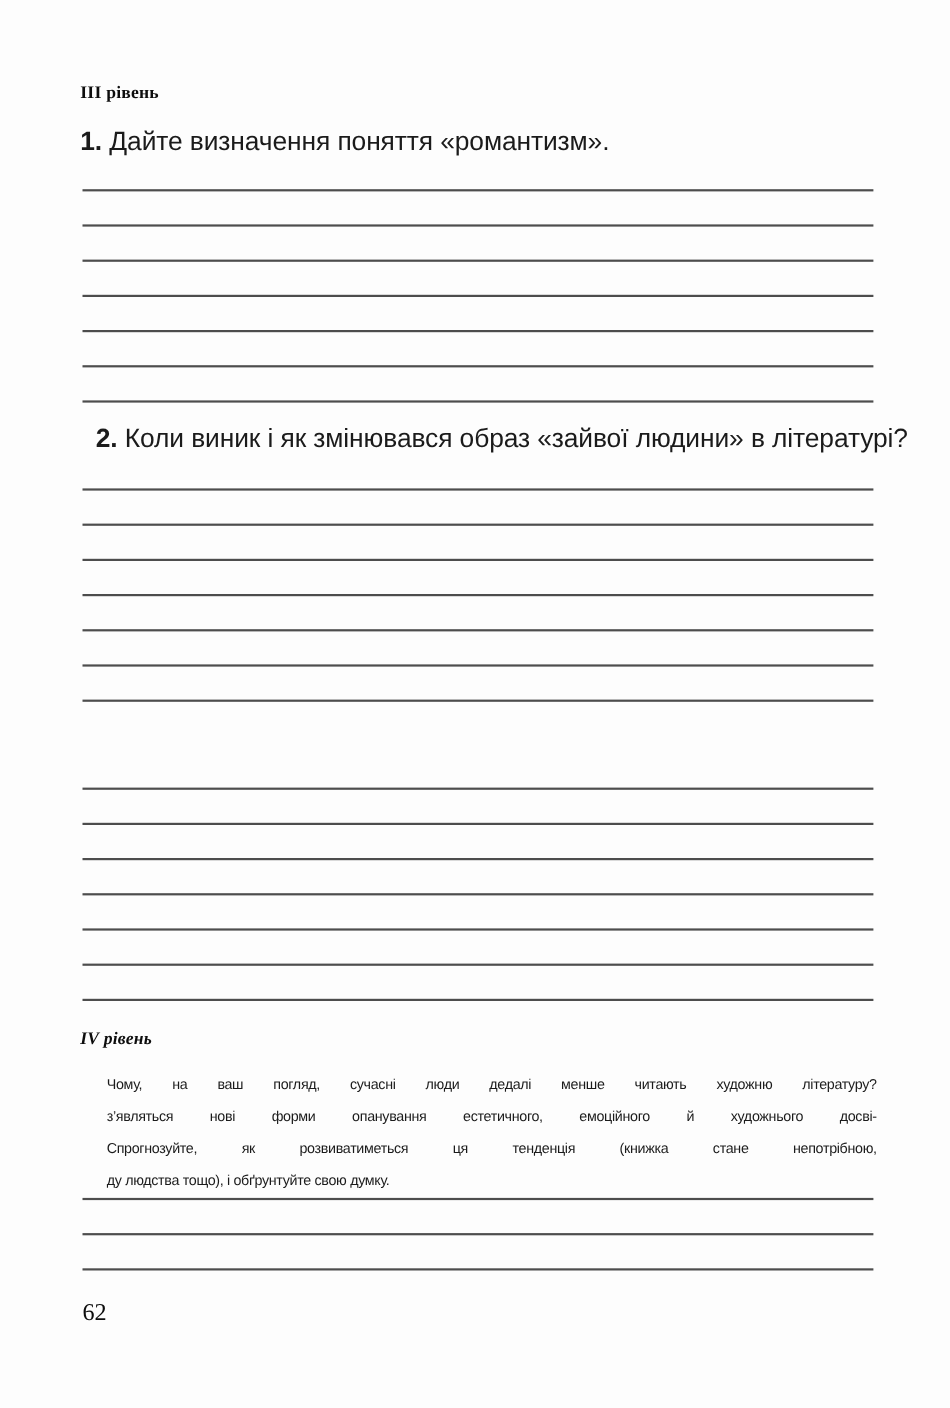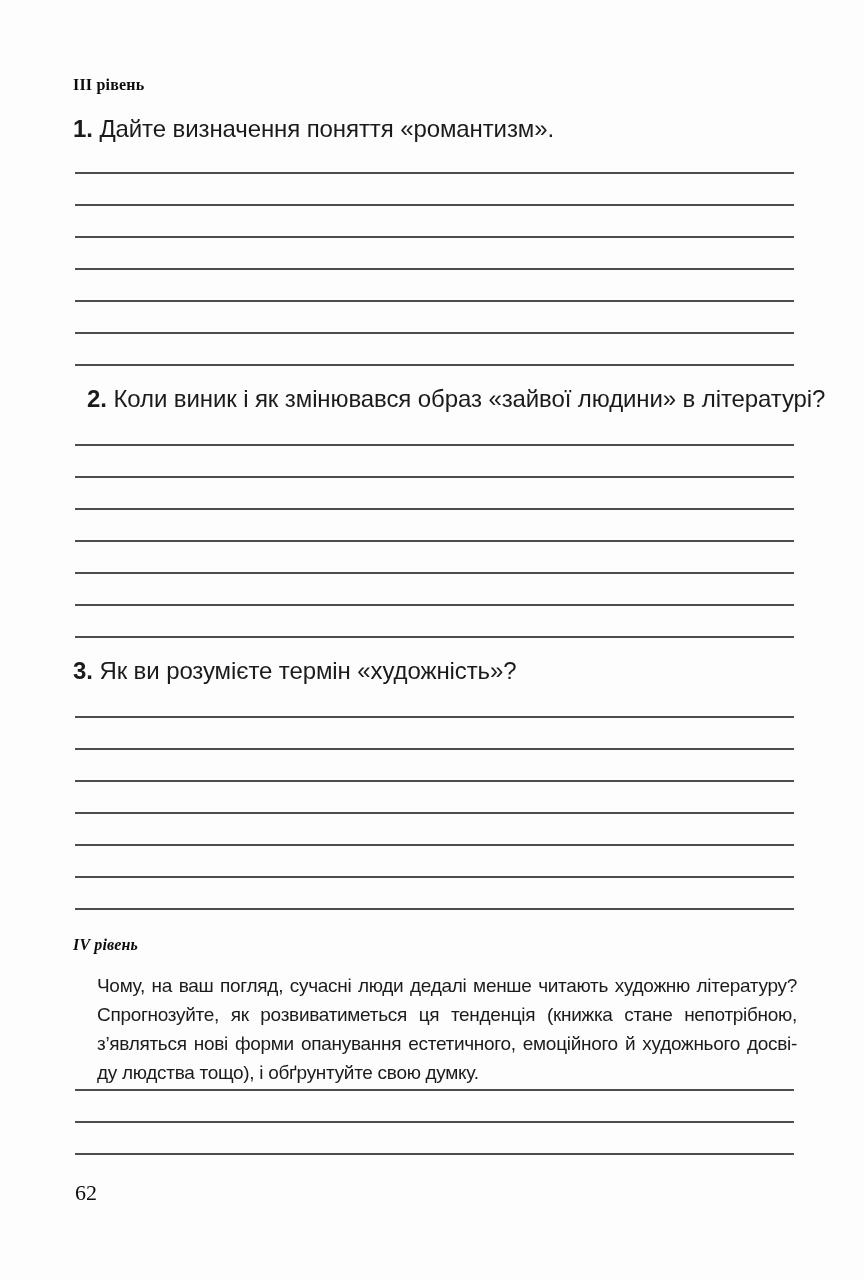--- a/index.html
+++ b/index.html
@@ -47,21 +47,21 @@
   .answer-line{
     height:2px;
     background:var(--line-color);
     margin-bottom:30px;
   }
   .answer-line:last-child{margin-bottom:0;}
   .prompt{
     position:absolute;
     left:97px;
     width:700px;
-    font-size:19px;
+    font-size:13px;
     line-height:29px;
     letter-spacing:-0.3px;
   }
   .prompt-line{
     text-align:justify;
     text-align-last:justify;
   }
   .prompt-line.last{
     text-align-last:left;
   }
@@ -114,40 +114,36 @@
   <div class="answer-lines" id="lines-q2">
     <div class="answer-line"></div>
   <div class="answer-line"></div>
       <div class="answer-line"></div>
       <div class="answer-line"></div>
       <div class="answer-line"></div>
       <div class="answer-line"></div>
       <div class="answer-line"></div>
     </div>
 
-  <p class="question" id="question-3">
-    <span class="q-number">3.</span>
-    <span class="q-text">Як ви розумієте термін «художність»?</span>
-  </p>
   <div class="answer-lines" id="lines-q3">
     <div class="answer-line"></div>
   <div class="answer-line"></div>
       <div class="answer-line"></div>
       <div class="answer-line"></div>
       <div class="answer-line"></div>
       <div class="answer-line"></div>
       <div class="answer-line"></div>
     </div>
 
   <h2 class="section-heading" id="heading-level-4">IV рівень</h2>
 
   <div class="prompt" id="prompt-level-4">
     <div class="prompt-line">Чому, на ваш погляд, сучасні люди дедалі менше читають художню літературу?</div>
+    <div class="prompt-line">з’являться нові форми опанування естетичного, емоційного й художнього досві-</div>
     <div class="prompt-line">Спрогнозуйте, як розвиватиметься ця тенденція (книжка стане непотрібною,</div>
-    <div class="prompt-line">з’являться нові форми опанування естетичного, емоційного й художнього досві-</div>
     <div class="prompt-line last">ду людства тощо), і обґрунтуйте свою думку.</div>
   </div>
   <div class="answer-lines" id="lines-q4">
     <div class="answer-line"></div>
   <div class="answer-line"></div>
       <div class="answer-line"></div>
     </div>
 
   <div class="page-number">62</div>
 

